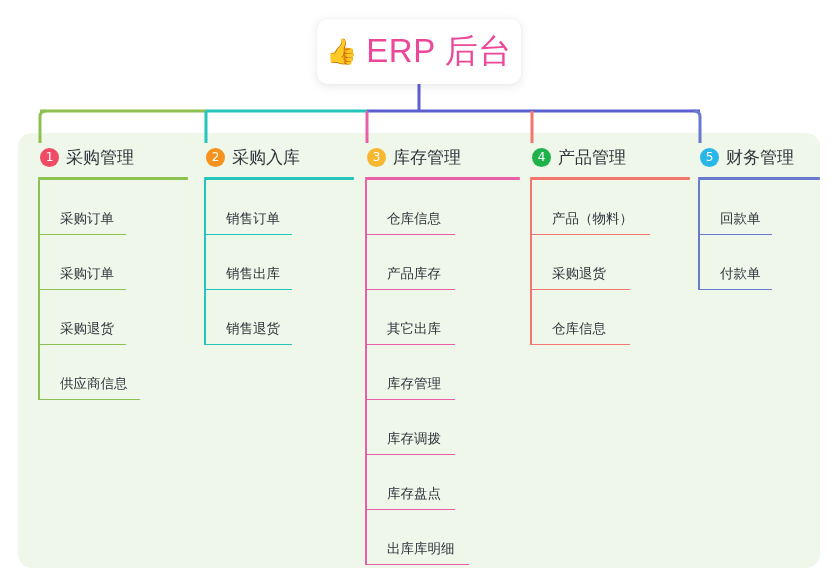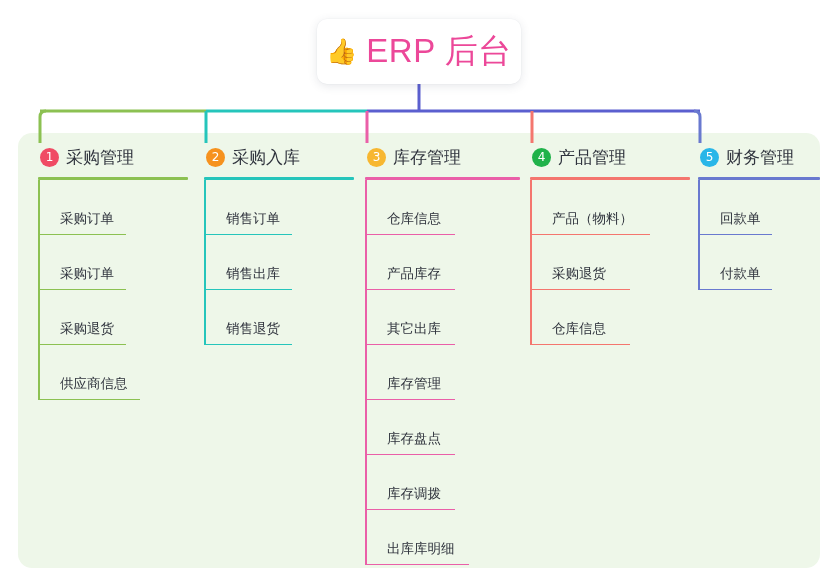--- a/index.html
+++ b/index.html
@@ -236,26 +236,26 @@
             <div class="leaf-label">其它出库</div>
             <div class="leaf-rule" style="background: rgb(234, 95, 168); width: 90px;"></div>
           </div>
           <div class="leaf">
             <div class="leaf-stem" style="background: rgb(234, 95, 168);"></div>
             <div class="leaf-label">库存管理</div>
             <div class="leaf-rule" style="background: rgb(234, 95, 168); width: 90px;"></div>
           </div>
           <div class="leaf">
             <div class="leaf-stem" style="background: rgb(234, 95, 168);"></div>
+            <div class="leaf-label">库存调拨</div>
+            <div class="leaf-rule" style="background: rgb(234, 95, 168); width: 90px;"></div>
+          </div>
+          <div class="leaf">
+            <div class="leaf-stem" style="background: rgb(234, 95, 168);"></div>
             <div class="leaf-label">库存盘点</div>
-            <div class="leaf-rule" style="background: rgb(234, 95, 168); width: 90px;"></div>
-          </div>
-          <div class="leaf">
-            <div class="leaf-stem" style="background: rgb(234, 95, 168);"></div>
-            <div class="leaf-label">库存调拨</div>
             <div class="leaf-rule" style="background: rgb(234, 95, 168); width: 90px;"></div>
           </div>
           <div class="leaf">
             <div class="leaf-stem" style="background: rgb(234, 95, 168);"></div>
             <div class="leaf-label">出库库明细</div>
             <div class="leaf-rule" style="background: rgb(234, 95, 168); width: 104px;"></div>
           </div>
         </div>
       </div>
       <div class="col" style="left: 530px; width: 160px;">

